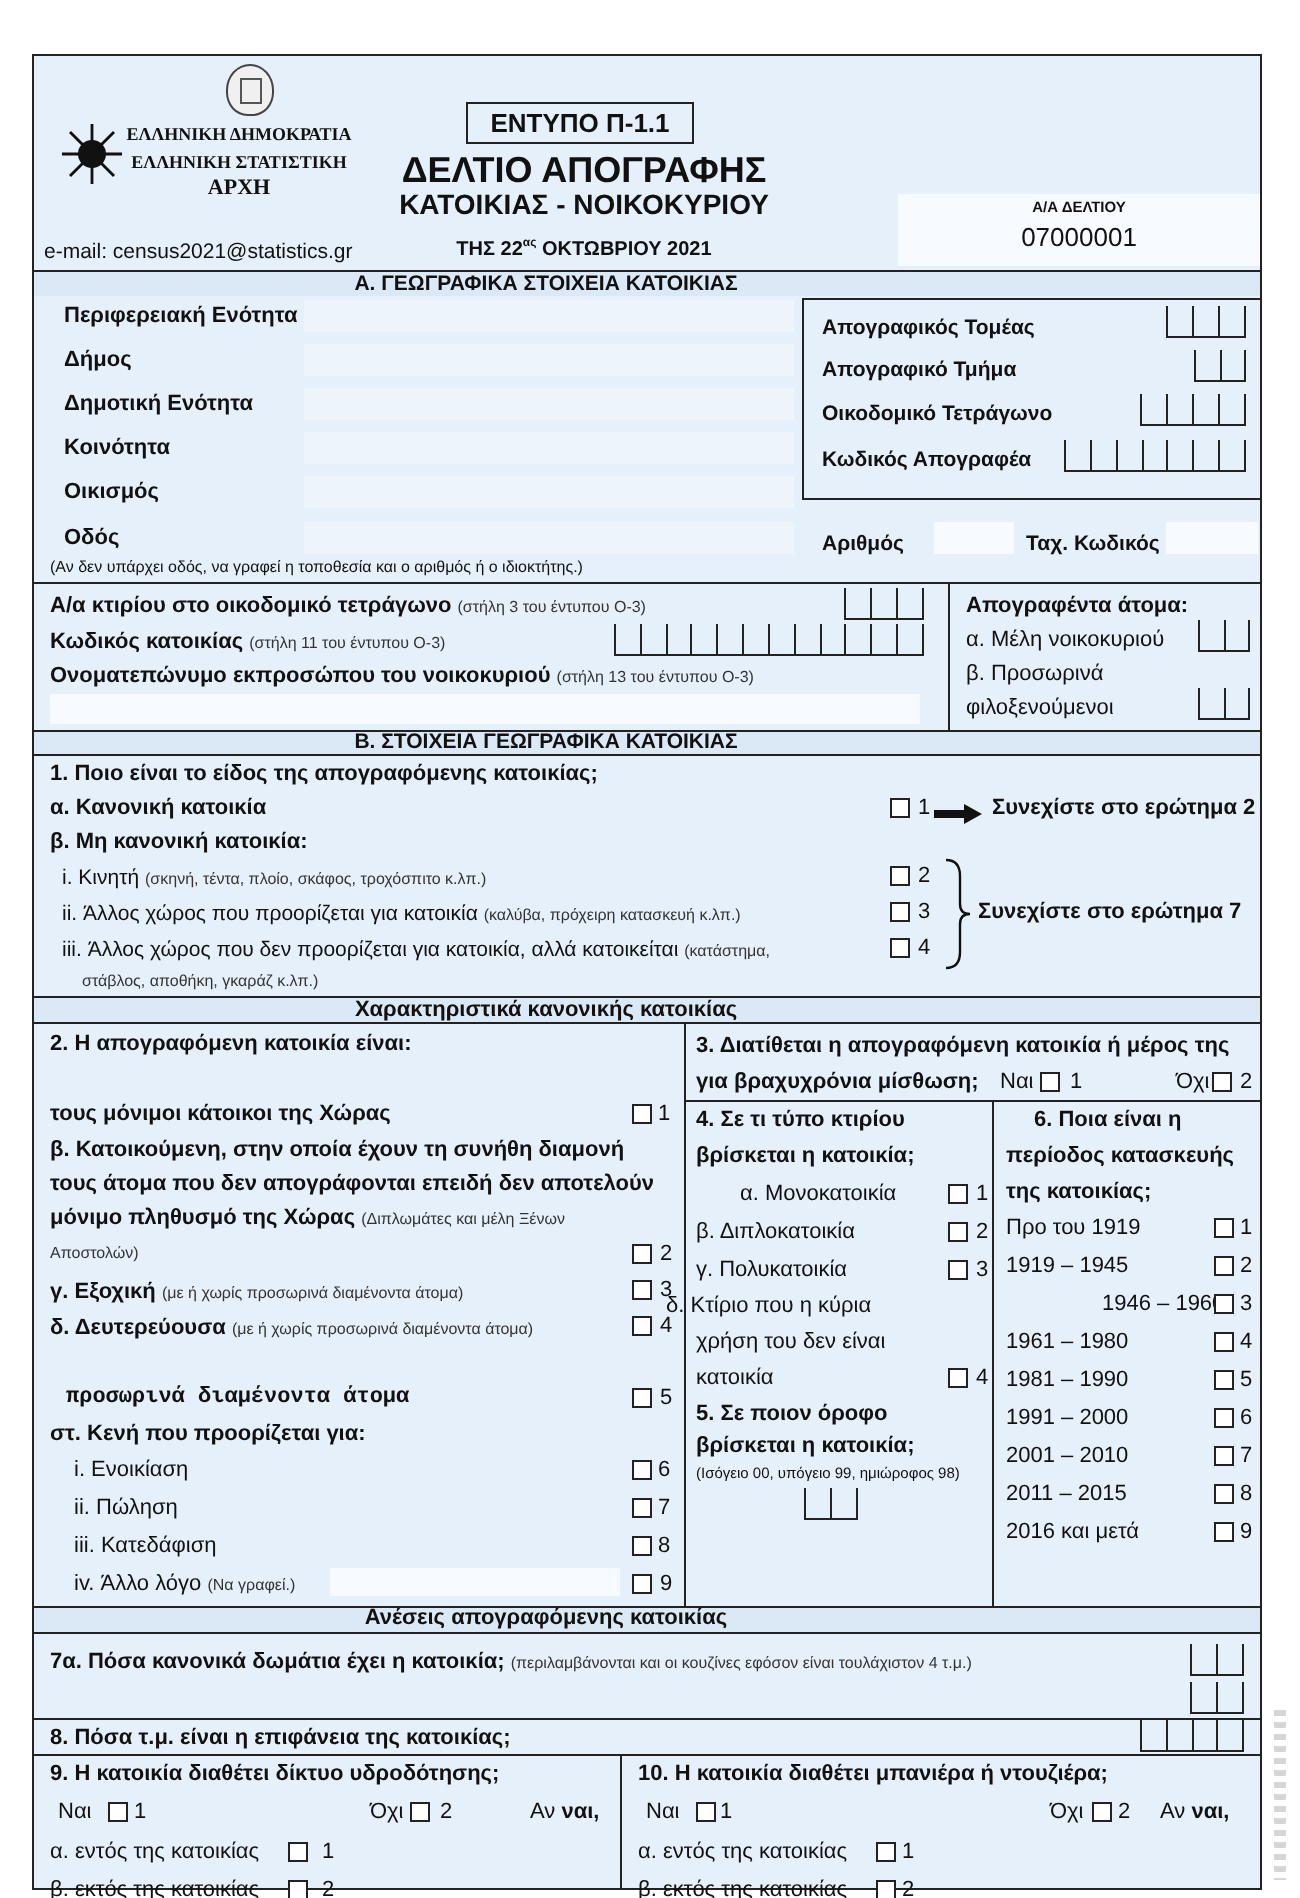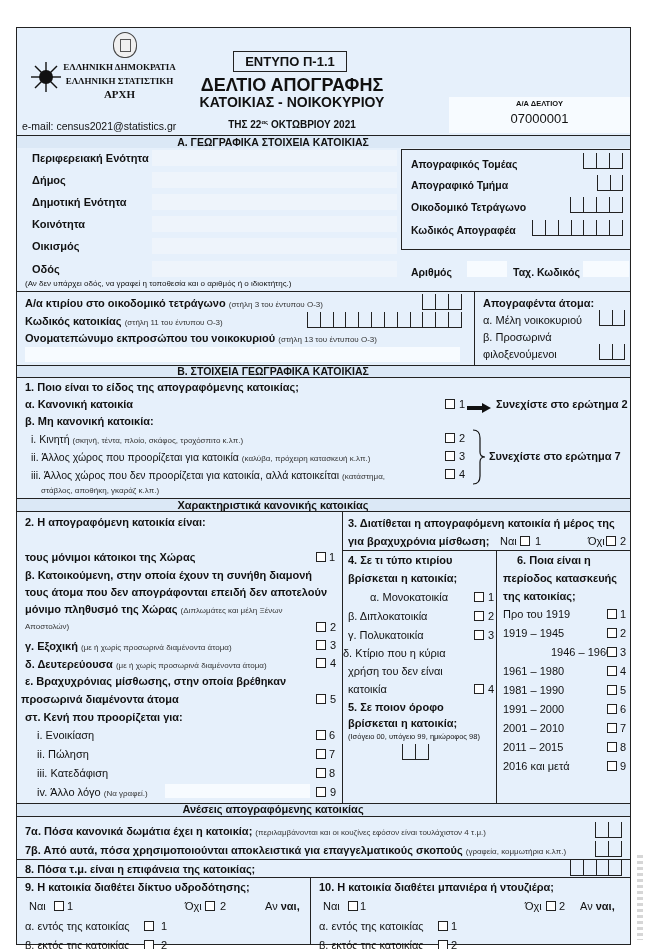--- a/index.html
+++ b/index.html
@@ -220,22 +220,21 @@
   <div class="t" style="left:8px;top:612px;">
     <span class="b">γ. Εξοχική</span> <span class="small">(με ή χωρίς προσωρινά διαμένοντα άτομα)</span>
   </div>
   <div class="cb" style="left:299px;top:612px;"></div>
   <div class="cbnum" style="left:313px;top:611px;">3</div>
   <div class="t" style="left:8px;top:630px;">
     <span class="b">δ. Δευτερεύουσα</span> <span class="small">(με ή χωρίς προσωρινά διαμένοντα άτομα)</span>
   </div>
   <div class="cb" style="left:299px;top:630px;"></div>
   <div class="cbnum" style="left:313px;top:629px;">4</div>
-  <div class="t b" style="left:8px;top:647px;">ε. Βραχυχρόνιας μίσθωσης, στην οποία βρέθηκαν</div>
-  <div class="t b" style="left:4px;top:665px;">προσωρινά διαμένοντα άτομα</div>
+  <div class="t b" style="left:16px;top:665px;font-family:Liberation Mono, monospace;">προσωρινά διαμένοντα άτομα</div>
   <div class="cb" style="left:299px;top:666px;"></div>
   <div class="cbnum" style="left:313px;top:665px;">5</div>
   <div class="t b" style="left:8px;top:683px;">στ. Κενή που προορίζεται για:</div>
   <div class="t" style="left:20px;top:701px;">i. Ενοικίαση</div>
   <div class="cb" style="left:299px;top:702px;"></div>
   <div class="cbnum" style="left:312px;top:701px;">6</div>
   <div class="t" style="left:20px;top:720px;">ii. Πώληση</div>
   <div class="cb" style="left:299px;top:721px;"></div>
   <div class="cbnum" style="left:312px;top:720px;">7</div>
   <div class="t" style="left:20px;top:739px;">iii. Κατεδάφιση</div>
@@ -266,21 +265,21 @@
   <div class="t b" style="left:331px;top:544px;">βρίσκεται η  κατοικία;</div>
   <div class="t" style="left:331px;top:563px;margin-left:22px;">α. Μονοκατοικία</div>
   <div class="cb" style="left:457px;top:564px;"></div>
   <div class="cbnum" style="left:471px;top:563px;">1</div>
   <div class="t" style="left:331px;top:582px;">β. Διπλοκατοικία</div>
   <div class="cb" style="left:457px;top:583px;"></div>
   <div class="cbnum" style="left:471px;top:582px;">2</div>
   <div class="t" style="left:331px;top:601px;">γ. Πολυκατοικία</div>
   <div class="cb" style="left:457px;top:602px;"></div>
   <div class="cbnum" style="left:471px;top:601px;">3</div>
-  <div class="t" style="left:326px;top:619px;">δ. Κτίριο που η κύρια</div>
+  <div class="t" style="left:316px;top:619px;">δ. Κτίριο που η κύρια</div>
   <div class="t" style="left:331px;top:637px;">χρήση του δεν είναι</div>
   <div class="t" style="left:331px;top:655px;">κατοικία</div>
   <div class="cb" style="left:457px;top:656px;"></div>
   <div class="cbnum" style="left:471px;top:655px;">4</div>
 
   <div class="t b" style="left:331px;top:673px;">5. Σε ποιον όροφο</div>
   <div class="t b" style="left:331px;top:689px;">βρίσκεται η κατοικία;</div>
   <div class="t" style="left:331px;top:704px;font-size:7.5px;">(Ισόγειο 00, υπόγειο 99, ημιώροφος 98)</div>
   <div class="digits" style="left:385px;top:716px;width:27px;">
       <span></span>
@@ -327,23 +326,20 @@
   <div class="secthead" style="top:775px;">Ανέσεις απογραφόμενης κατοικίας</div>
   <div class="hline" style="left:0;top:788px;width:613px;"></div>
 
   <div class="t" style="left:8px;top:797px;">
     <span class="b">7α. Πόσα κανονικά δωμάτια έχει η κατοικία;</span> <span class="small">(περιλαμβάνονται και οι κουζίνες εφόσον είναι τουλάχιστον 4 τ.μ.)</span>
   </div>
   <div class="digits" style="left:578px;top:794px;width:27px;">
       <span></span>
       <span></span>
     </div>
-  <div class="t" style="left:8px;top:816px;">
-    <span class="b">7β. Από αυτά, πόσα χρησιμοποιούνται αποκλειστικά για επαγγελματικούς σκοπούς</span> <span class="small">(γραφεία, κομμωτήρια κ.λπ.)</span>
-  </div>
   <div class="digits" style="left:578px;top:813px;width:27px;">
       <span></span>
       <span></span>
     </div>
   <div class="hline" style="left:0;top:831px;width:613px;"></div>
   <div class="t b" style="left:8px;top:835px;">8. Πόσα τ.μ. είναι η επιφάνεια της κατοικίας;</div>
   <div class="digits" style="left:553px;top:832px;width:52px;">
       <span></span>
       <span></span>
       <span></span>

